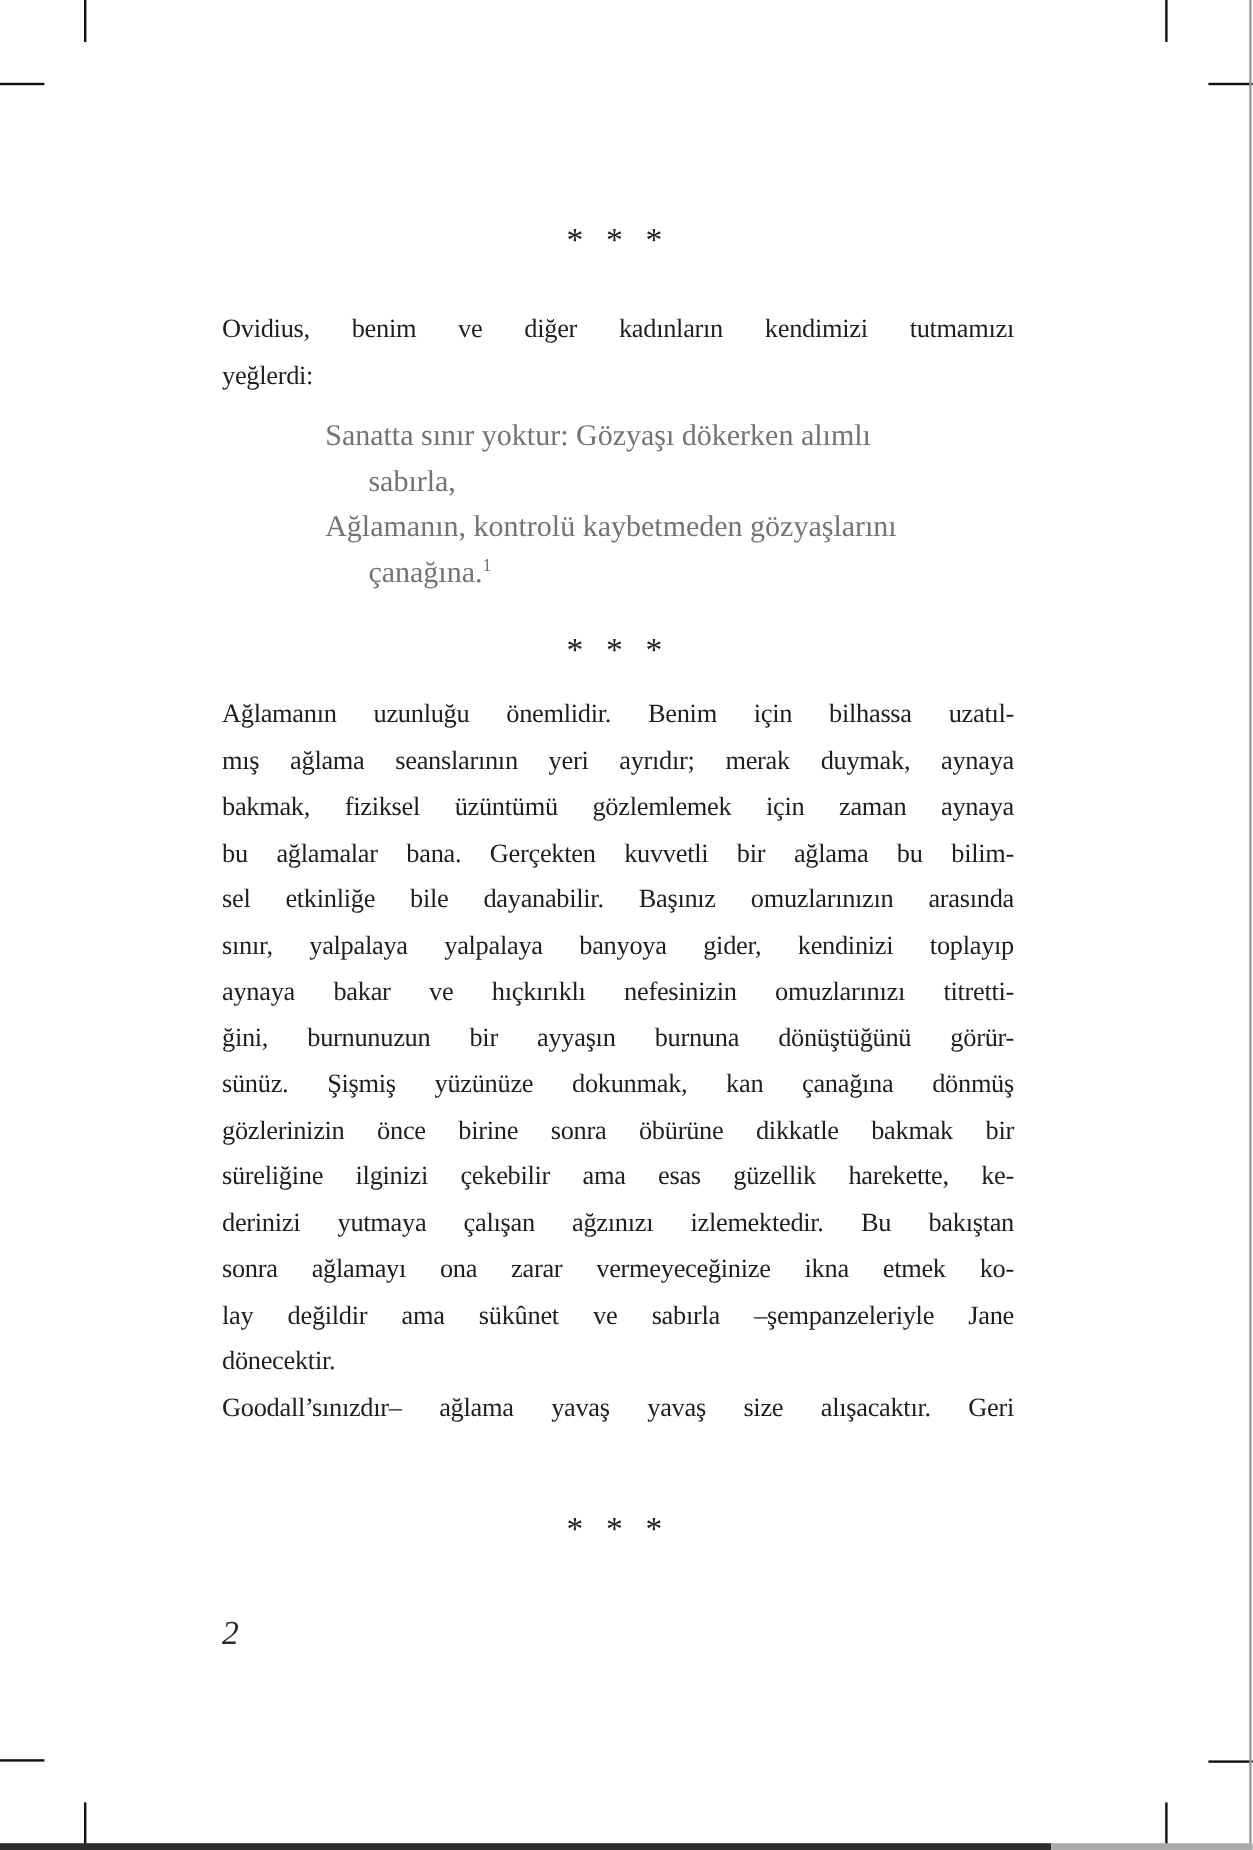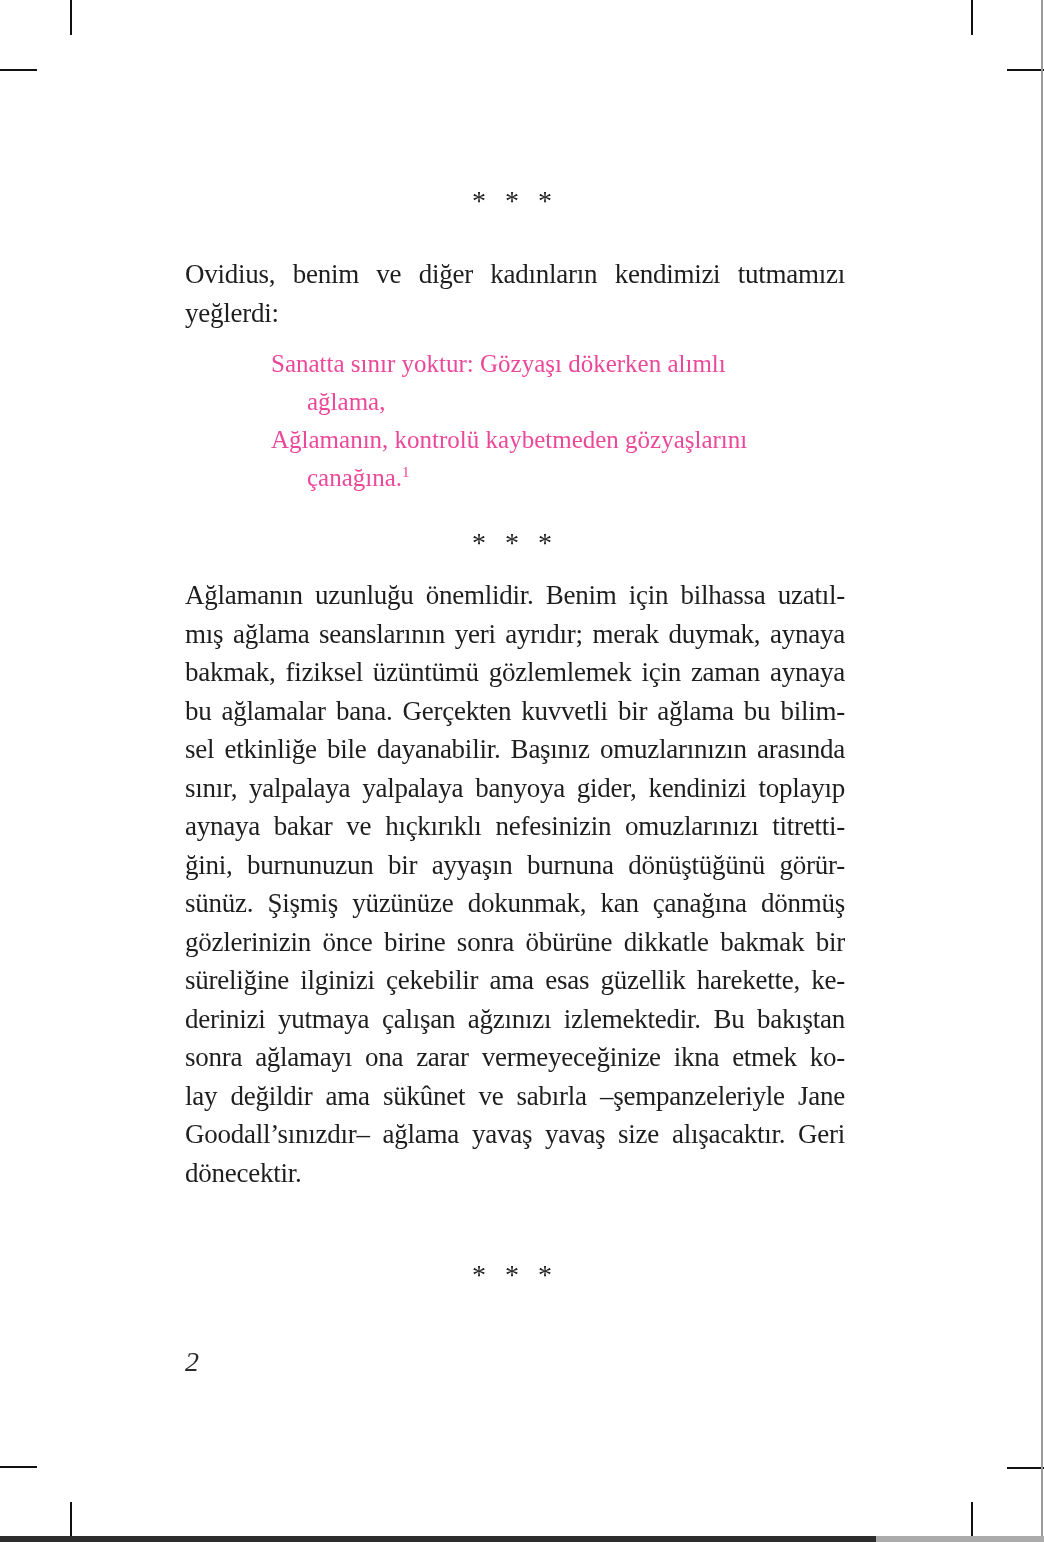--- a/index.html
+++ b/index.html
@@ -9,29 +9,29 @@
     -webkit-font-smoothing:antialiased;
   }
   
   .cropmark{position:absolute;background:#111111;}
   .edge-line-right{position:absolute;background:#9b9b9b;}
   .scan-bar-dark{position:absolute;background:#2d2d2d;}
   .scan-bar-light{position:absolute;background:#ababab;}
   
   .textcol{position:absolute;left:185px;width:660px;}
   .bodyline{
-    font-size:27px;line-height:38.5px;letter-spacing:-0.25px;
+    font-size:22px;line-height:38.5px;letter-spacing:-0.25px;
     text-align:justify;text-align-last:justify;white-space:nowrap;
   }
   .bodyline.lastline{text-align:left;text-align-last:left;}
   .separator{
     position:absolute;left:185px;width:660px;text-align:center;
     font-size:28px;line-height:38px;letter-spacing:6px;color:#222222;
   }
-  .verse{position:absolute;left:271px;font-size:25px;line-height:38px;color:#ec4899;}
+  .verse{position:absolute;left:271px;font-size:25px;line-height:38px;color:#737373;}
   .verse .vline{white-space:nowrap;}
   .verse .vline.deep{margin-left:36px;}
   sup.fnote{font-size:15px;vertical-align:super;line-height:0;}
   .pagenum{
     position:absolute;left:185px;top:1343px;
     font-style:italic;font-size:28px;line-height:38px;color:#2a2a2a;
   }
 </style>
 </head>
 <body>
@@ -51,21 +51,21 @@
 
 <div class="separator" style="top:182px;">* * *</div>
 
 <div class="textcol" style="top:255px;">
   <div class="bodyline">Ovidius, benim ve diğer kadınların kendimizi tutmamızı</div>
   <div class="bodyline lastline">yeğlerdi:</div>
 </div>
 
 <div class="verse" style="top:345px;">
   <div class="vline">Sanatta sınır yoktur: Gözyaşı dökerken alımlı</div>
-  <div class="vline deep">ağlama,</div>
+  <div class="vline deep">sabırla,</div>
   <div class="vline">Ağlamanın, kontrolü kaybetmeden gözyaşlarını</div>
   <div class="vline deep"><span>çanağına.</span><sup class="fnote">1</sup></div>
 </div>
 
 <div class="separator" style="top:524px;">* * *</div>
 
 <div class="textcol" style="top:576px;">
   <div class="bodyline">Ağlamanın uzunluğu önemlidir. Benim için bilhassa uzatıl-</div>
   <div class="bodyline">mış ağlama seanslarının yeri ayrıdır; merak duymak, aynaya</div>
   <div class="bodyline">bakmak, fiziksel üzüntümü gözlemlemek için zaman aynaya</div>
@@ -73,19 +73,19 @@
   <div class="bodyline">sel etkinliğe bile dayanabilir. Başınız omuzlarınızın arasında</div>
   <div class="bodyline">sınır, yalpalaya yalpalaya banyoya gider, kendinizi toplayıp</div>
   <div class="bodyline">aynaya bakar ve hıçkırıklı nefesinizin omuzlarınızı titretti-</div>
   <div class="bodyline">ğini, burnunuzun bir ayyaşın burnuna dönüştüğünü görür-</div>
   <div class="bodyline">sünüz. Şişmiş yüzünüze dokunmak, kan çanağına dönmüş</div>
   <div class="bodyline">gözlerinizin önce birine sonra öbürüne dikkatle bakmak bir</div>
   <div class="bodyline">süreliğine ilginizi çekebilir ama esas güzellik harekette, ke-</div>
   <div class="bodyline">derinizi yutmaya çalışan ağzınızı izlemektedir. Bu bakıştan</div>
   <div class="bodyline">sonra ağlamayı ona zarar vermeyeceğinize ikna etmek ko-</div>
   <div class="bodyline">lay değildir ama sükûnet ve sabırla –şempanzeleriyle Jane</div>
+  <div class="bodyline lastline">dönecektir.</div>
   <div class="bodyline">Goodall’sınızdır– ağlama yavaş yavaş size alışacaktır. Geri</div>
-  <div class="bodyline lastline">dönecektir.</div>
 </div>
 
 <div class="separator" style="top:1256px;">* * *</div>
 
 <div class="pagenum">2</div>
 
 </body></html>

